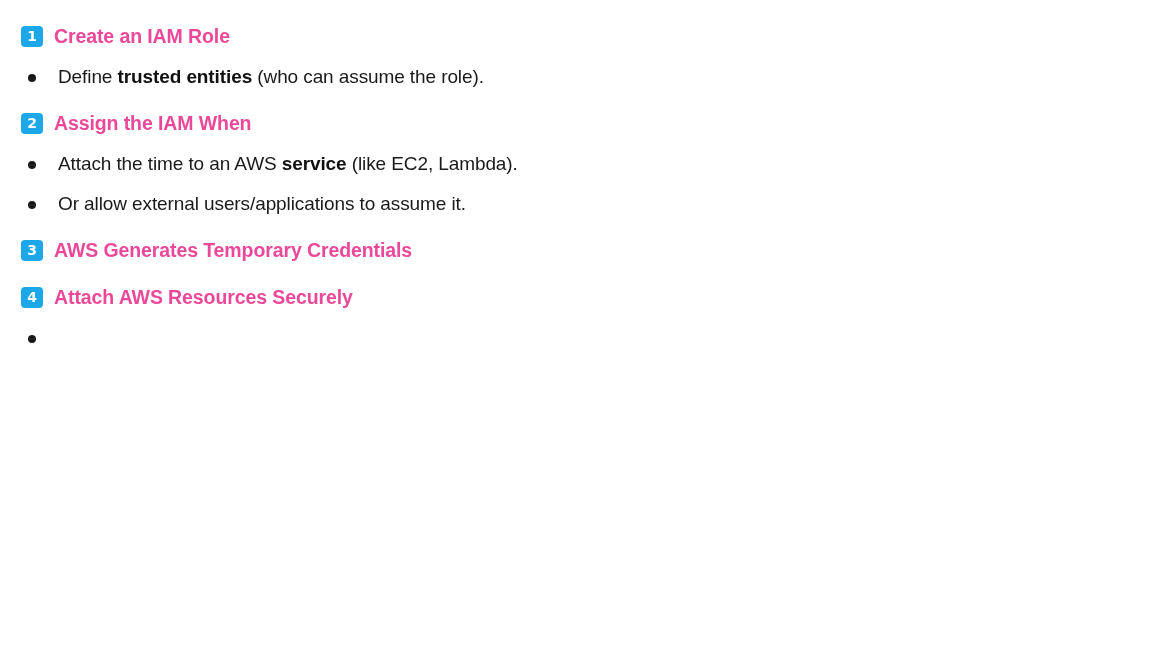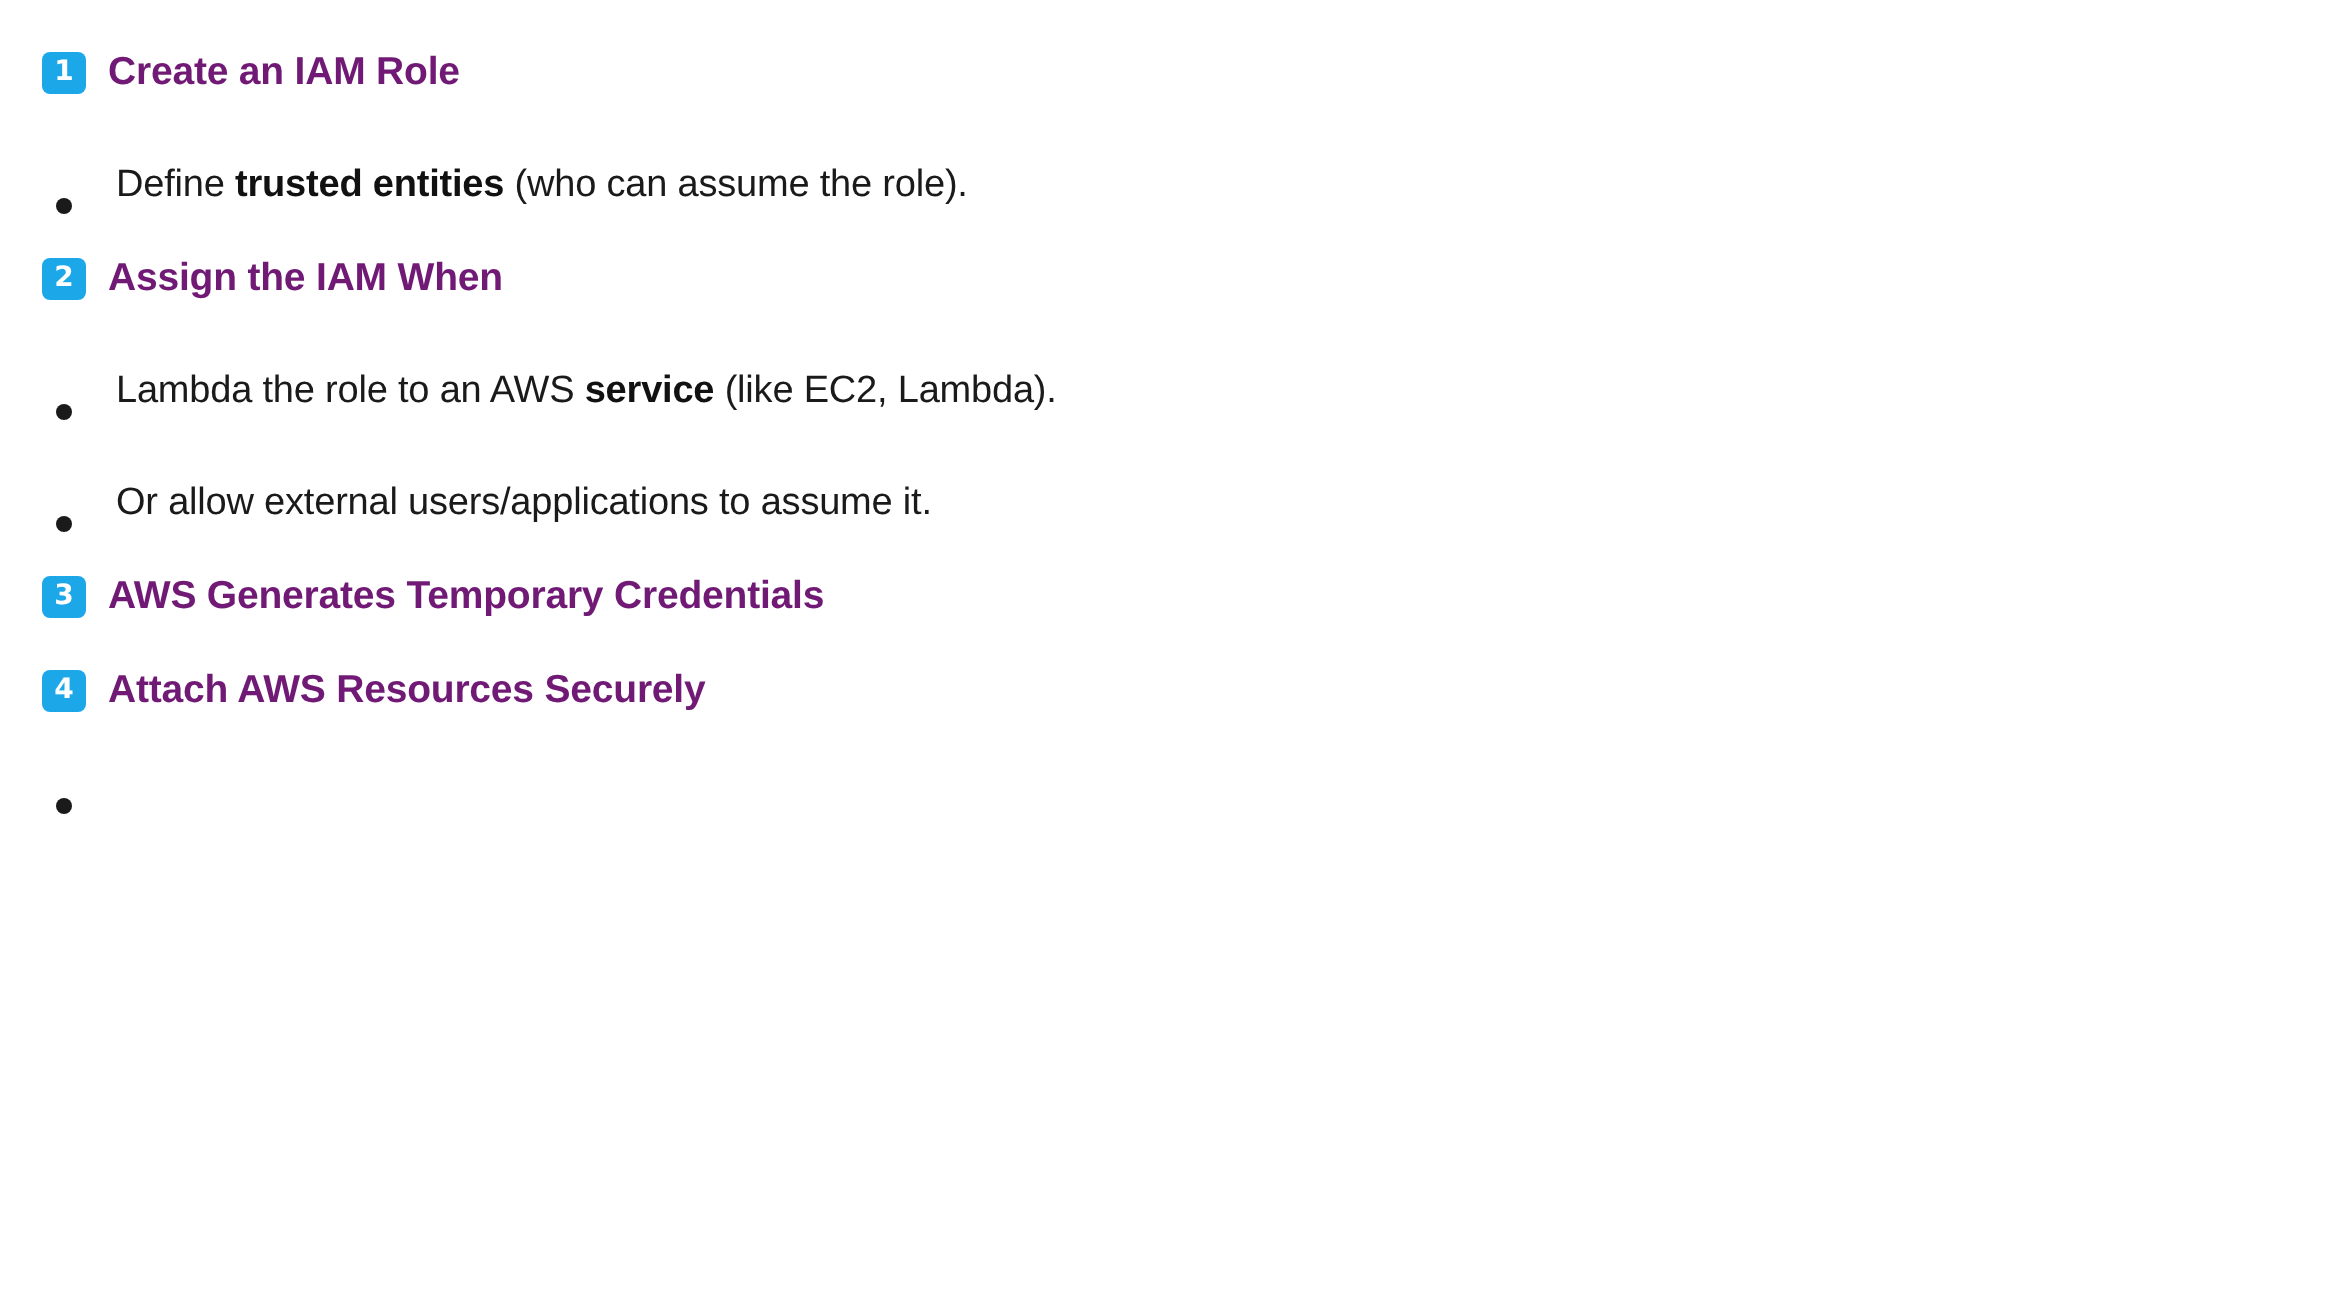--- a/index.html
+++ b/index.html
@@ -51,33 +51,33 @@
     text-align: center;
     margin-top: 4px;
     letter-spacing: 0;
     user-select: none;
   }
 
   .step-title {
     font-size: 19.5px;
     font-weight: 700;
     line-height: 29px;
-    color: #701a75;
+    color: #ec4899;
     margin-left: 11px;
     letter-spacing: -0.1px;
     white-space: nowrap;
   }
 
   
   .bullet-row {
     display: flex;
-    align-items: flex-end;
+    align-items: flex-start;
     padding-left: 28px;
     box-sizing: border-box;
-    margin-top: 28px;
+    margin-top: 12px;
   }
 
   .bullet-dot {
     flex: 0 0 auto;
     width: 8px;
     height: 8px;
     border-radius: 50%;
     background: #1a1a1a;
     margin-top: 11px;
     margin-right: 0;
@@ -122,21 +122,21 @@
   </div>
 
   <div class="group">
     <div class="step step-heading">
       <span class="badge">2</span>
       <span class="step-title">Assign the IAM When</span>
     </div>
 
     <div class="bullet-row">
       <span class="bullet-dot"></span>
-      <span class="bullet-text"><span>Lambda the role to an AWS </span><b>service</b><span> (like EC2, Lambda).</span></span>
+      <span class="bullet-text"><span>Attach the time to an AWS </span><b>service</b><span> (like EC2, Lambda).</span></span>
     </div>
 
     <div class="bullet-row">
       <span class="bullet-dot"></span>
       <span class="bullet-text"><span>Or allow external users/applications to assume it.</span></span>
     </div>
   </div>
 
   <div class="group">
     <div class="step step-heading">

